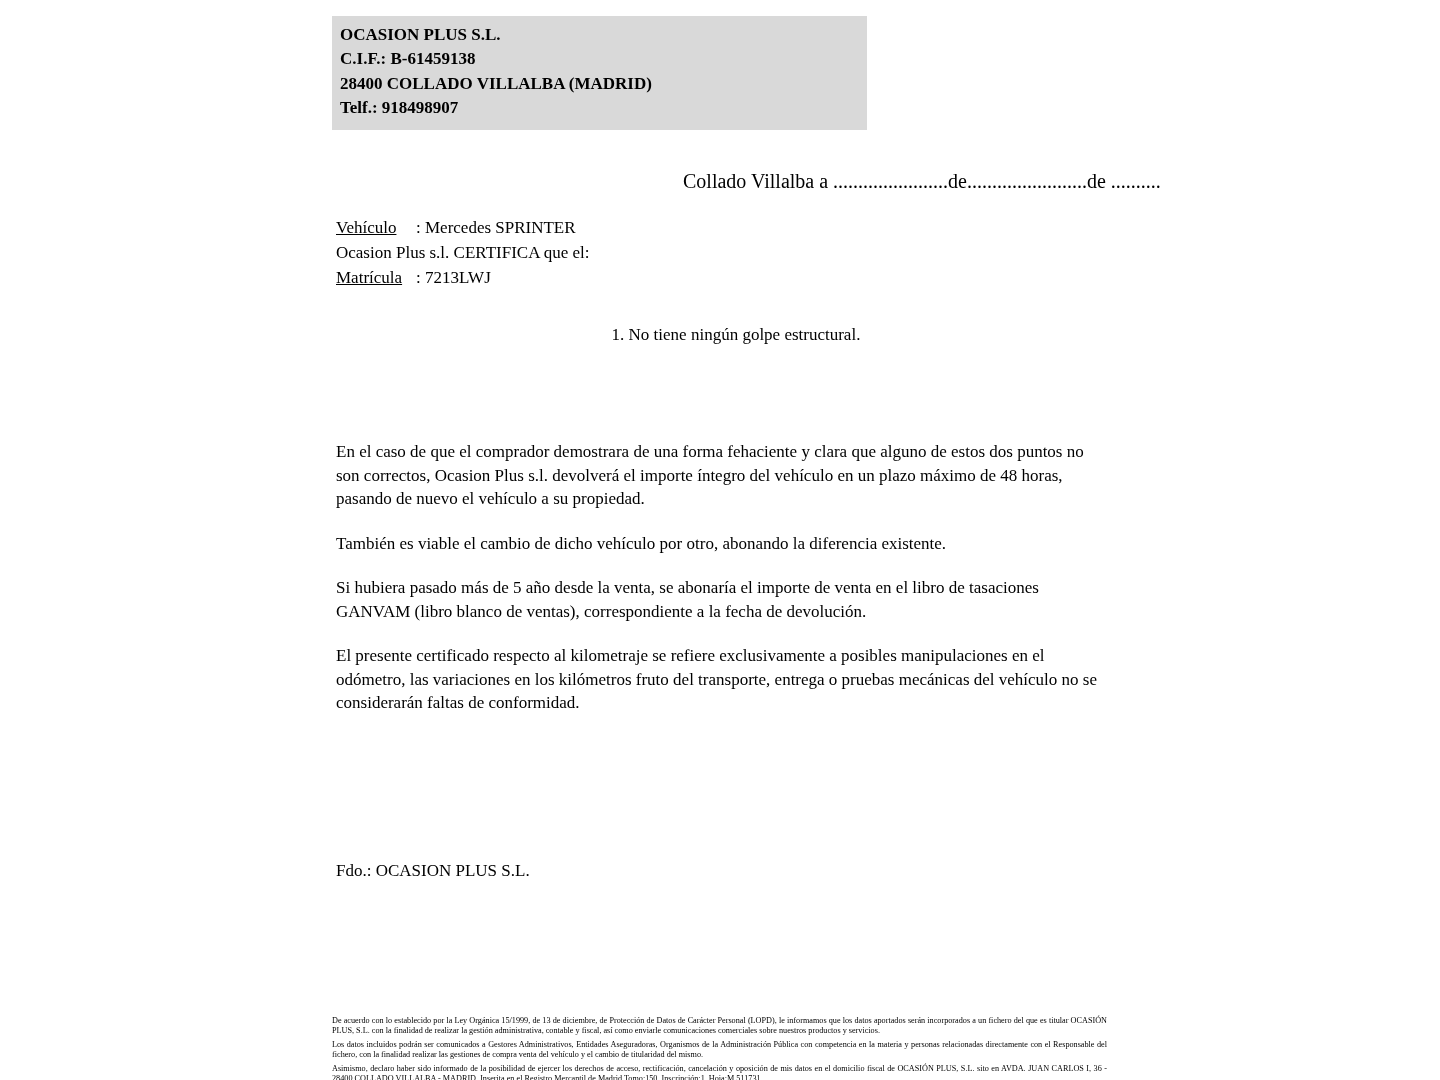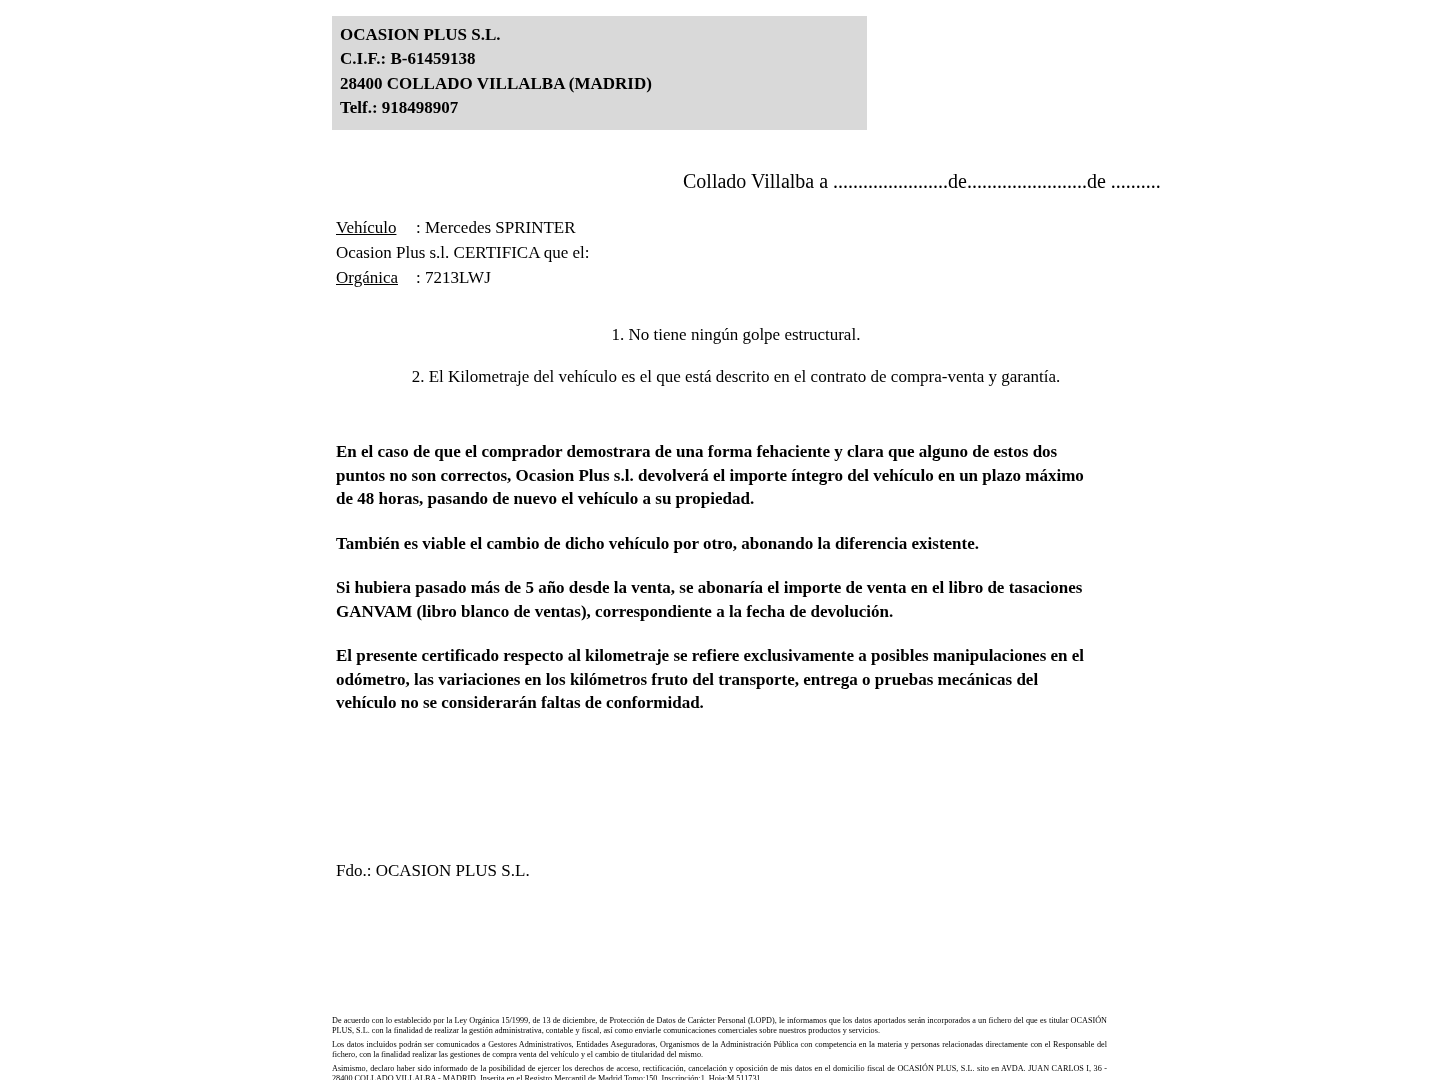--- a/index.html
+++ b/index.html
@@ -80,21 +80,20 @@
   .body-text {
     position: absolute;
     left: 336px;
     top: 440px;
     width: 768px;
     font-size: 17px;
     line-height: 23.5px;
   }
   .body-text p {
     margin: 0 4px 21px 0;
-    font-weight: bold;
   }
 
   
   .signature {
     position: absolute;
     left: 336px;
     top: 861px;
     font-size: 17px;
     white-space: nowrap;
   }
@@ -128,27 +127,26 @@
 </div>
 
 <div class="date-line">Collado Villalba a .......................de........................de ..........</div>
 
 <div class="cert-block">
   <div class="row">
     <span class="cert-label">Vehículo</span><span>: Mercedes SPRINTER</span>
   </div>
   <div class="row">Ocasion Plus s.l. CERTIFICA que el:</div>
   <div class="row">
-    <span class="cert-label">Orgánica</span><span>: 7213LWJ</span>
+    <span class="cert-label">Matrícula</span><span>: 7213LWJ</span>
   </div>
 </div>
 
 <div class="points">
   <div class="point">1. No tiene ningún golpe estructural.</div>
-  <div class="point">2. El Kilometraje del vehículo es el que está descrito en el contrato de compra-venta y garantía.</div>
 </div>
 
 <div class="body-text">
   <p>En el caso de que el comprador demostrara de una forma fehaciente y clara que alguno de estos dos puntos no son correctos, Ocasion Plus s.l. devolverá el importe íntegro del vehículo en un plazo máximo de 48 horas, pasando de nuevo el vehículo a su propiedad.</p>
   <p>También es viable el cambio de dicho vehículo por otro, abonando la diferencia existente.</p>
   <p>Si hubiera pasado más de 5 año desde la venta, se abonaría el importe de venta en el libro de tasaciones GANVAM (libro blanco de ventas), correspondiente a la fecha de devolución.</p>
   <p>El presente certificado respecto al kilometraje se refiere exclusivamente a posibles manipulaciones en el odómetro, las variaciones en los kilómetros fruto del transporte, entrega o pruebas mecánicas del vehículo no se considerarán faltas de conformidad.</p>
 </div>
 
 <div class="signature">Fdo.: OCASION PLUS S.L.</div>

